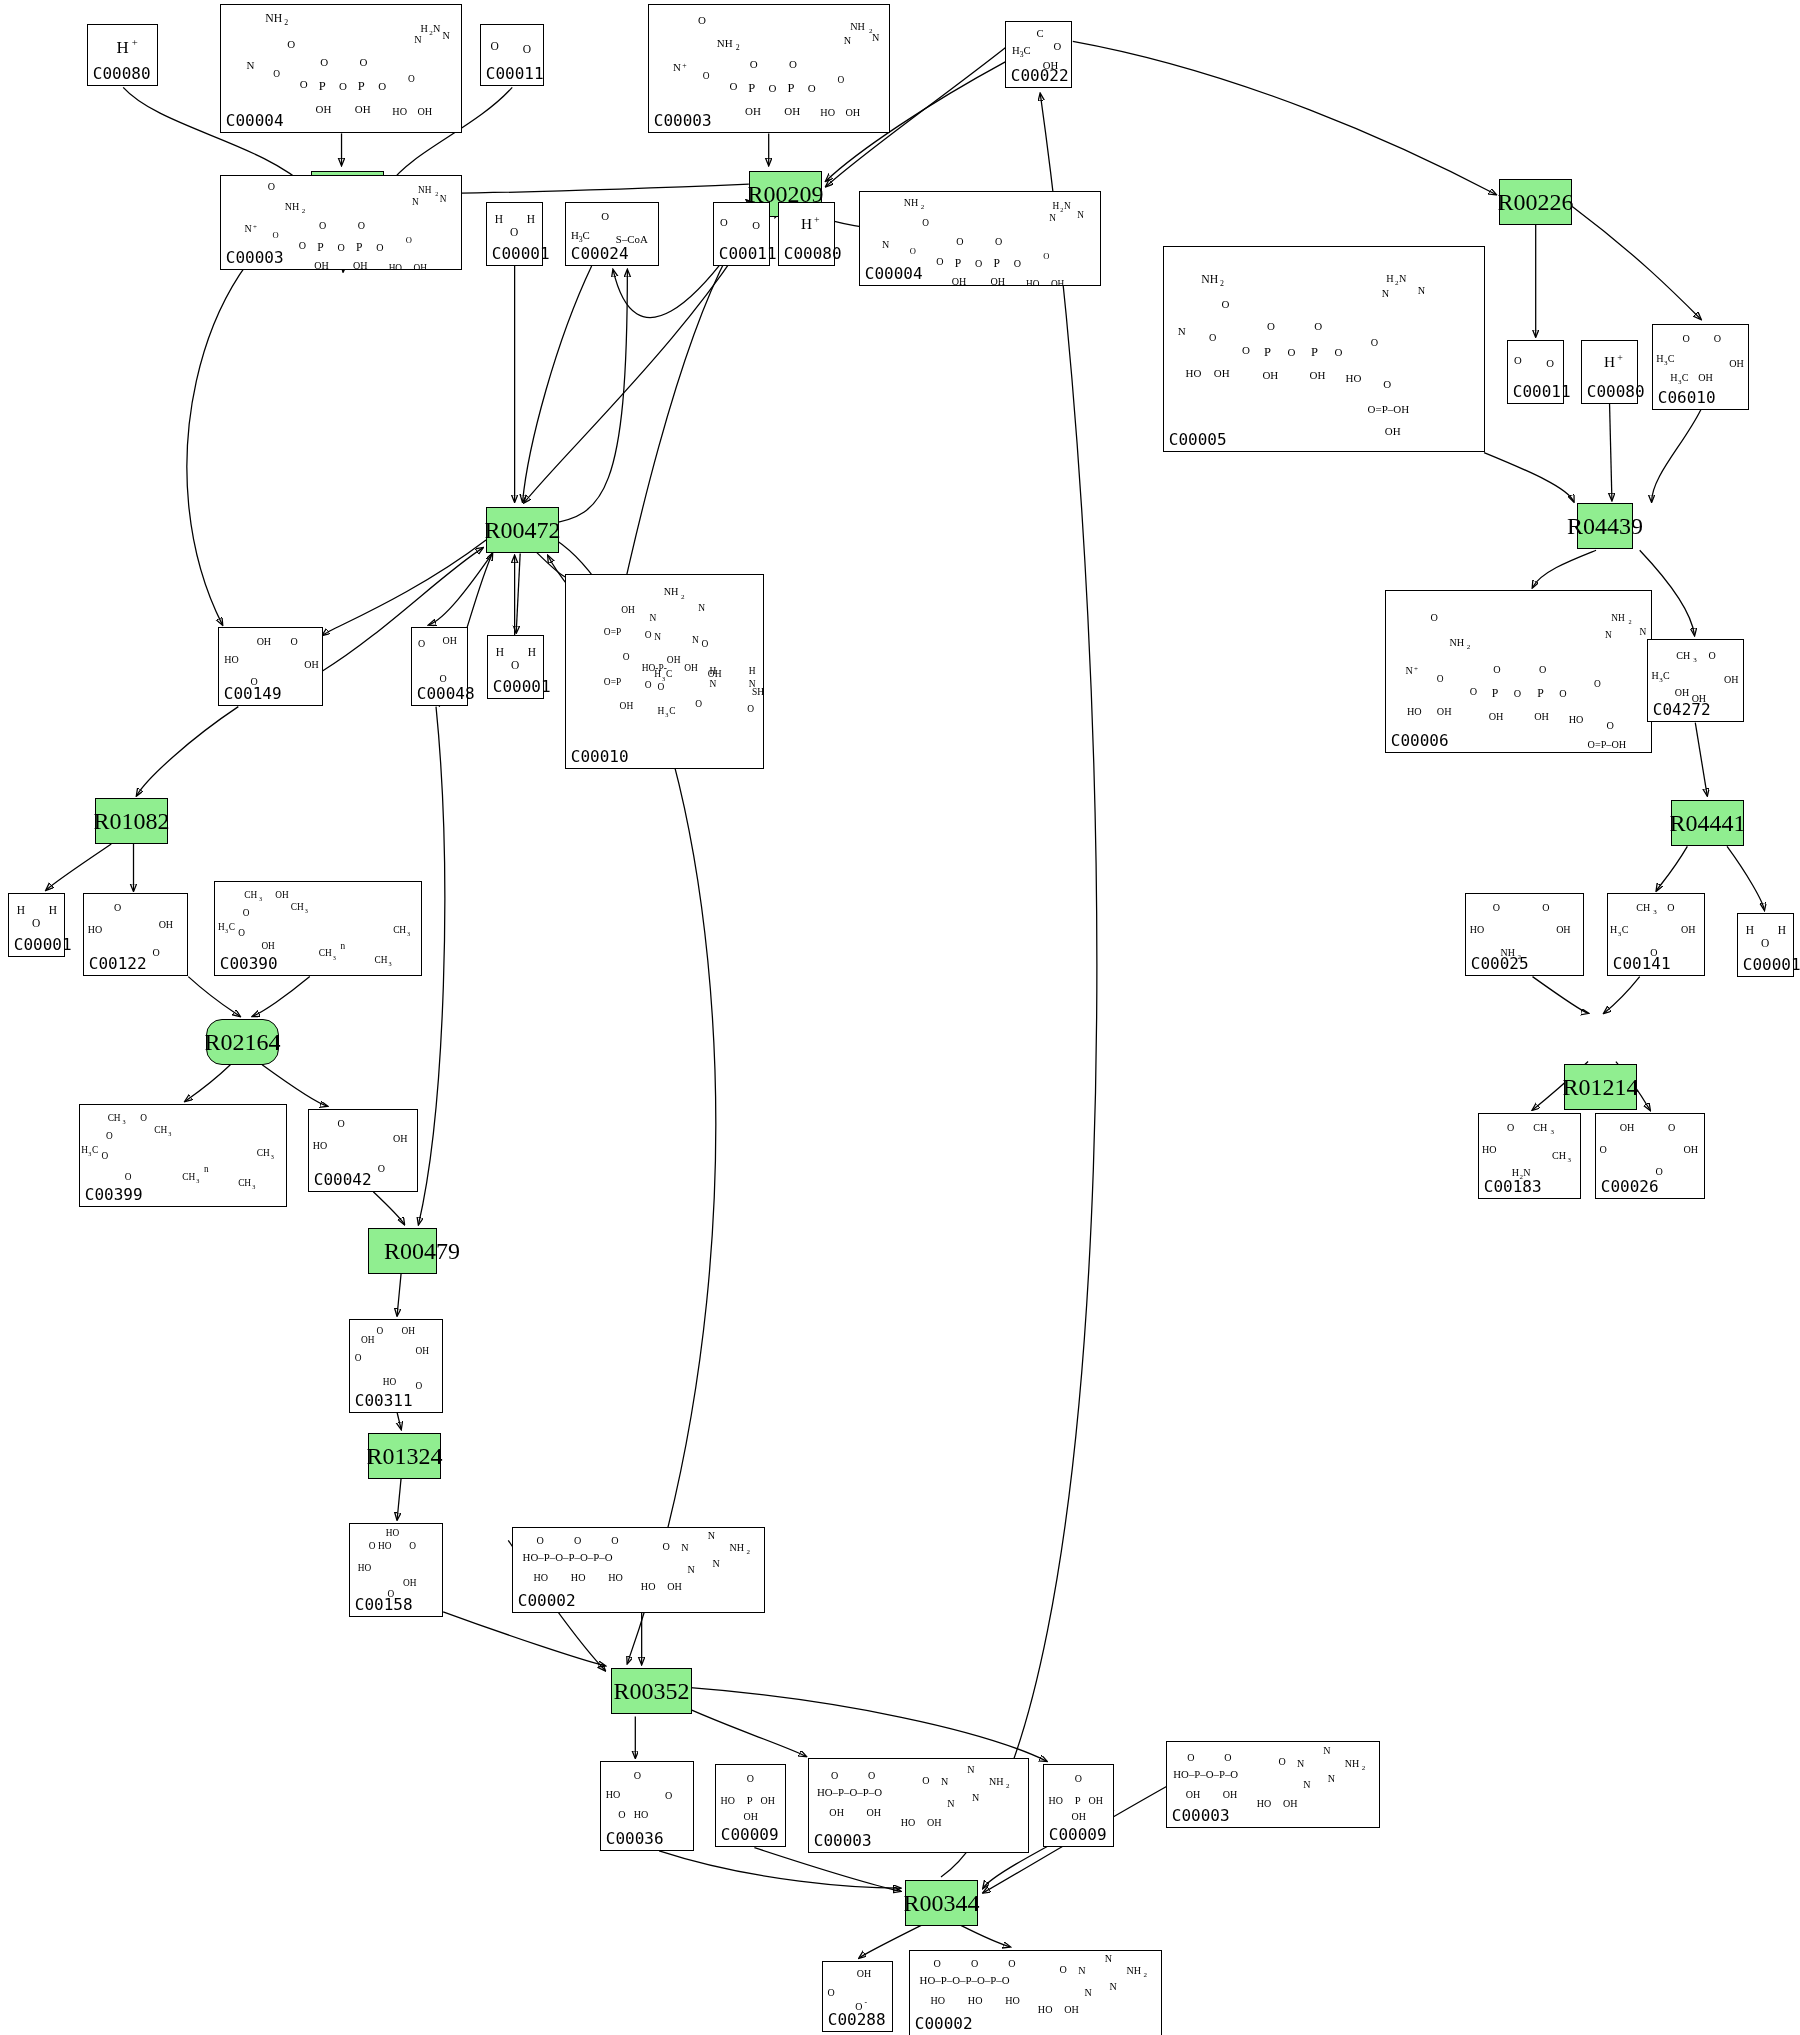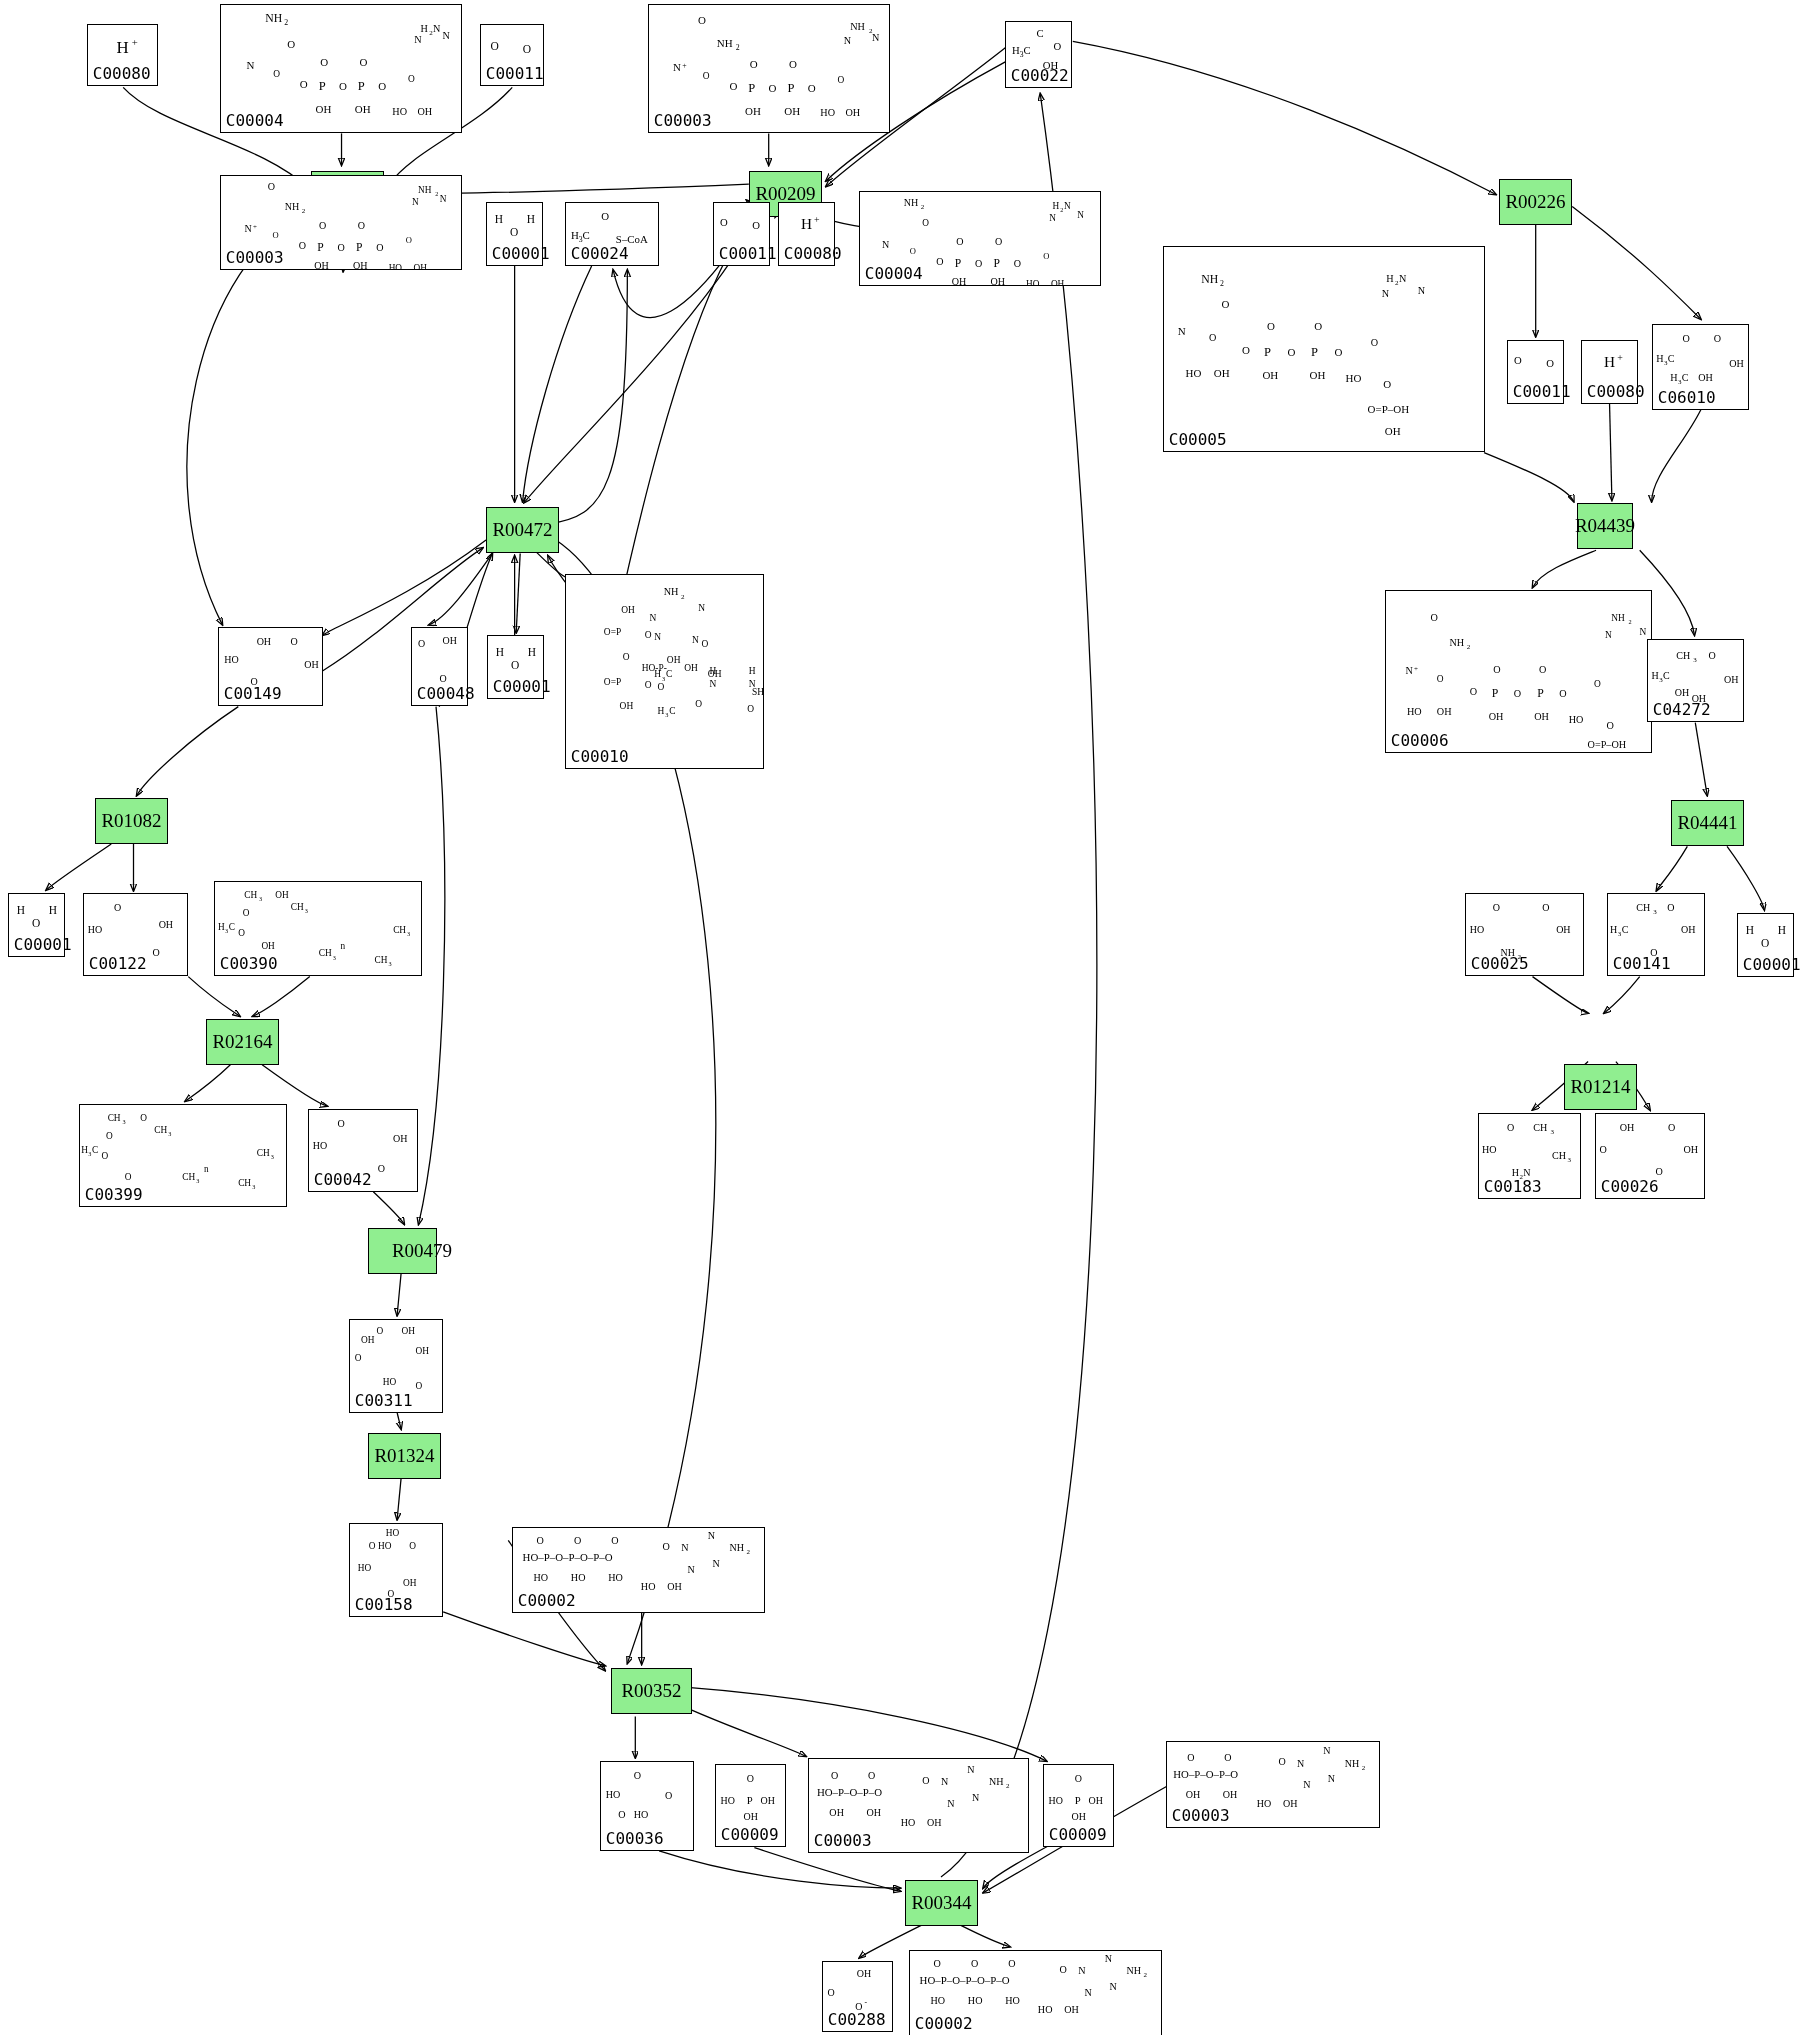--- a/index.html
+++ b/index.html
@@ -2,21 +2,21 @@
 <html style="font-size:12.7px"><head>
 <meta charset="utf-8">
 <style>
   html,body{margin:0;padding:0;background:#fff;}
   body{font-family:"Liberation Sans",sans-serif;}
   #canvas{position:relative;width:1801px;height:2035px;background:#fff;overflow:hidden;}
   .cpd{position:absolute;border:1.6px solid #000;background:#fff;box-sizing:border-box;}
   .cpd .cid{position:absolute;left:4.8px;bottom:1.6px;font-family:"DejaVu Sans Mono",monospace;font-size:16px;color:#000;letter-spacing:0px;white-space:nowrap;}
   .cpd .struct{position:absolute;left:0;top:0;width:100%;height:100%;}
   .rxn{position:absolute;border:1.6px solid #000;background:#90EE90;box-sizing:border-box;display:flex;align-items:center;justify-content:center;}
-  .rxn .rid{font-family:"Liberation Serif",serif;font-size:19px;color:#000;white-space:nowrap;}
+  .rxn .rid{font-family:"Liberation Serif",serif;font-size:24px;color:#000;white-space:nowrap;}
   svg.edges{position:absolute;left:0;top:0;width:1801px;height:2035px;pointer-events:none;}
   svg.edges path,svg.edges line{fill:none;stroke:#000;stroke-width:1.6px;}
   .sm{font-family:"Liberation Serif",serif;}
 </style>
 </head>
 <body>
 
 <div id="canvas">
 
   <svg class="edges" viewBox="0 0 2268 2563">
@@ -138,21 +138,21 @@
     </div>
   <div class="rxn" style="left:1577px;top:503px;width:56px;height:46px;">
     <span class="rid">R04439</span>
     </div>
   <div class="rxn" style="left:95px;top:798px;width:73px;height:46px;">
     <span class="rid">R01082</span>
     </div>
   <div class="rxn" style="left:1671px;top:800px;width:73px;height:46px;">
     <span class="rid">R04441</span>
     </div>
-  <div class="rxn" style="left:206px;top:1019px;width:73px;height:46px;">
+  <div class="rxn" style="left:206px;top:1019px;width:73px;height:46px;border-radius:16px;">
     <span class="rid">R02164</span>
     </div>
   <div class="rxn" style="left:1564px;top:1016px;width:73px;height:46px;margin-top:48px;">
     <span class="rid">R01214</span>
     </div>
   <div class="rxn" style="left:368px;top:1228px;width:69px;height:46px;padding-left:39px;">
     <span class="rid">R00479</span>
     </div>
   <div class="rxn" style="left:368px;top:1433px;width:73px;height:46px;">
     <span class="rid">R01324</span>

